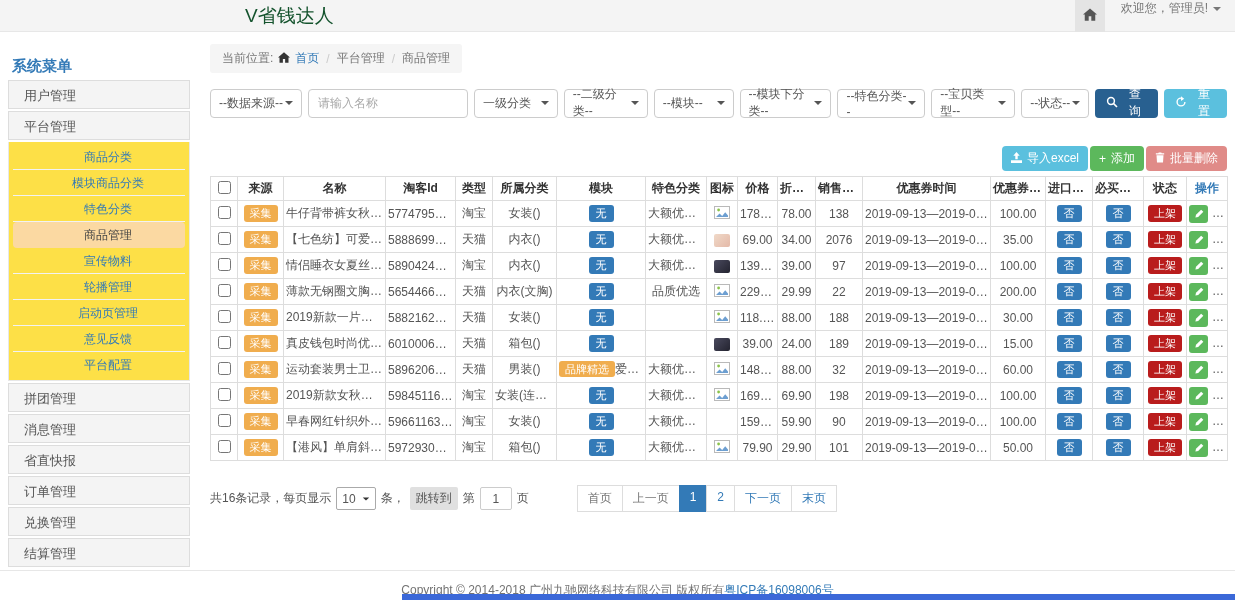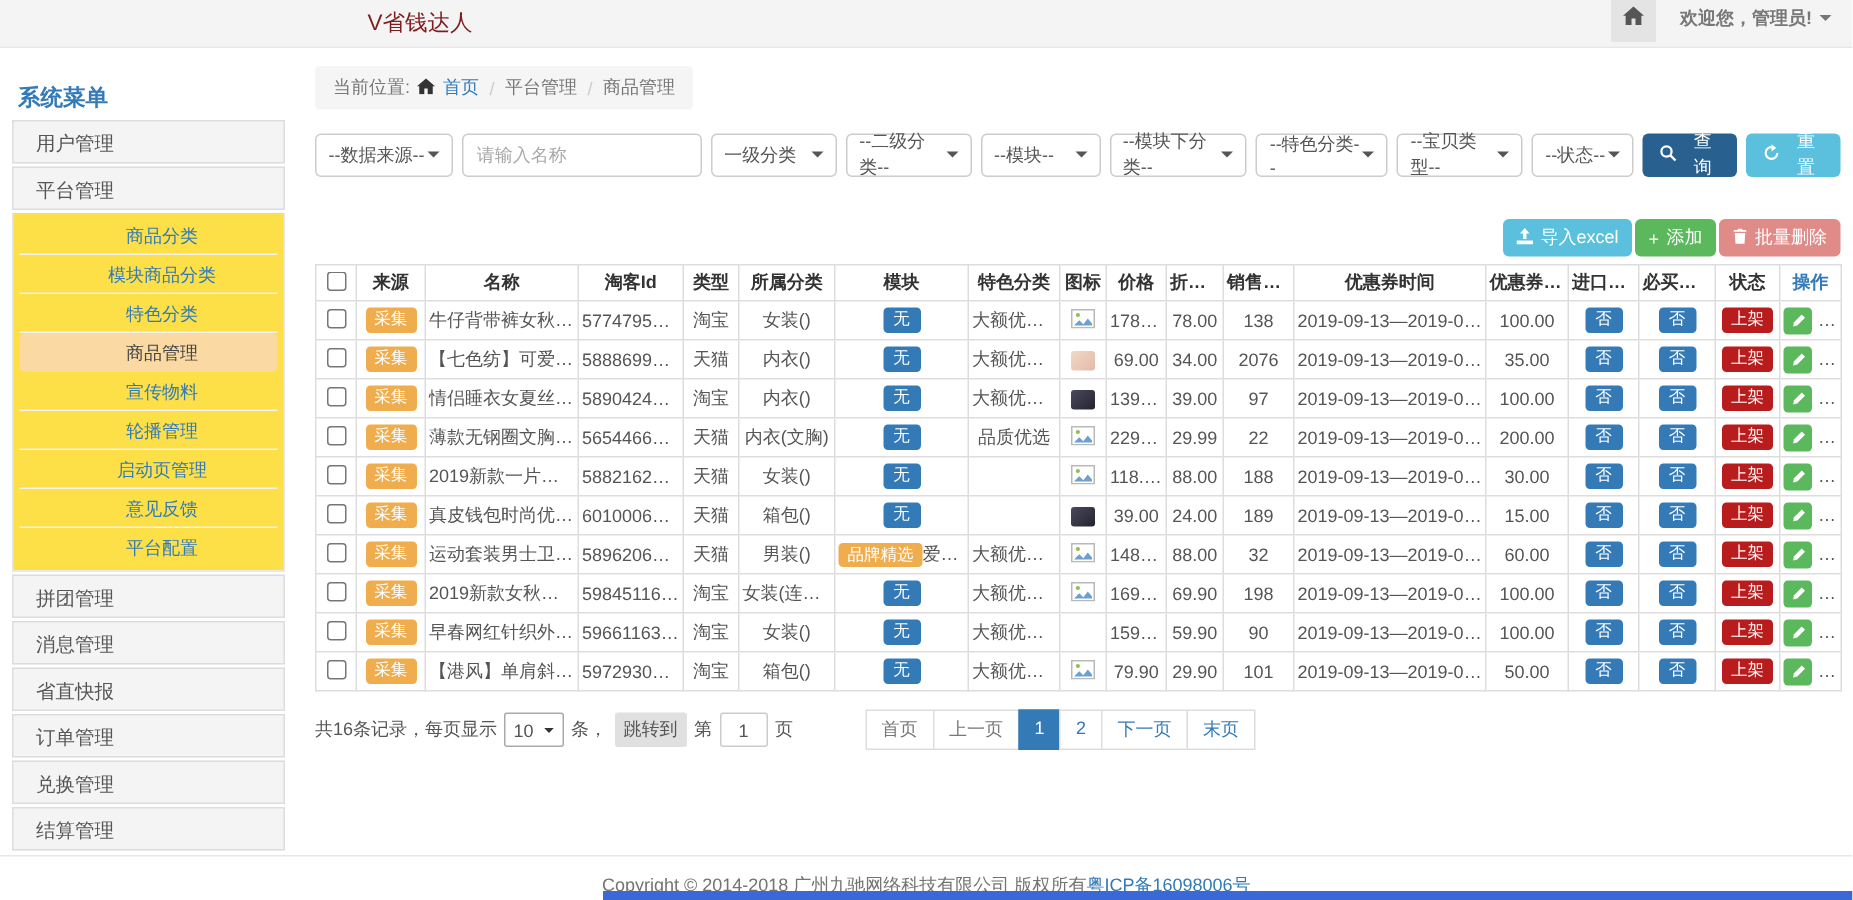--- a/index.html
+++ b/index.html
@@ -2,22 +2,22 @@
 <html><head>
 <meta charset="utf-8">
 <style>
   * { box-sizing: border-box; margin: 0; padding: 0; }
   html,body { width:1235px; height:600px; overflow:hidden; background:#fff;
     font-family:"Liberation Sans","DejaVu Sans",sans-serif; font-size:12px; color:#555; }
   .page { position:relative; width:1235px; height:600px; }
 
   
   .hdr { position:absolute; top:0; left:0; right:0; height:32px; background:#f4f4f4; border-bottom:1px solid #e7e7e7; }
-  .hdr-title { position:absolute; left:245px; top:0; line-height:32px; font-size:15px; color:#7f1d1d; }
-  .hdr-right { position:absolute; right:0; top:0; height:24px; display:flex; align-items:center;font-weight:bold; }
+  .hdr-title { position:absolute; left:245px; top:0; line-height:32px; font-size:19px; color:#14532d; }
+  .hdr-right { position:absolute; right:0; top:0; height:24px; display:flex; align-items:flex-start; }
   .home-btn { width:30px; height:32px; background:#e4e4e4; display:flex; align-items:center; justify-content:center; cursor:pointer; }
   .welcome { padding:0 14px 0 16px; color:#777; cursor:pointer; display:flex; align-items:center; gap:5px; }
   .caret { width:0; height:0; border-left:4px solid transparent; border-right:4px solid transparent; border-top:4px solid #777; display:inline-block; }
 
   
   .sidebar { position:absolute; left:8px; top:54px; width:182px; height:516px; overflow:hidden; }
   .sb-title { font-size:15px; font-weight:bold; color:#337ab7; height:26px; line-height:24px; padding-left:4px; }
   .sb-group { height:29px; line-height:29px; background:#f4f4f4; border:1px solid #ddd; margin-bottom:2px; padding-left:15px; color:#555; font-size:13px; cursor:pointer; }
   .sb-sub { background:#fde047; border:1px solid #e7e7e7; border-top:none; margin-bottom:2px; padding:2px 4px;text-align:center; }
   .sb-subitem { height:26px; line-height:26px; padding-left:18px; color:#337ab7; border-bottom:1px solid #f2f2f2; cursor:pointer; }
@@ -55,21 +55,21 @@
   .bdg-blue { background:#337ab7; padding:2px 7px; }
   .bdg-green { background:#b91c1c; padding:2px 6px; }
   .opbtn { display:inline-flex; width:19px; height:18px; border-radius:3px; align-items:center; justify-content:center; cursor:pointer; vertical-align:middle; }
   .op-edit { background:#5cb85c; margin-right:4px; }
   .op-del { background:#d9534f; }
   .thumb { display:inline-block; width:16px; height:13px; border-radius:2px; vertical-align:middle; }
   .thumb.light { background:linear-gradient(135deg,#f0d9c8,#e4b9a8); }
   .thumb.dark { background:linear-gradient(135deg,#4a4a5e,#23232f); }
   .mod-txt { color:#555; }
 
-  .pgrow { display:flex; justify-content:space-between; align-items:center; margin-top:12px; width:1017px; padding-right:390px; }
+  .pgrow { display:flex; justify-content:space-between; align-items:center; margin-top:24px; width:1017px; padding-right:390px; }
   .pg-left { display:flex; align-items:center; gap:5px; color:#555; }
   .pg-select { height:23px; border:1px solid #aaa; border-radius:2px; background:#fff; display:inline-flex; align-items:center; gap:6px; padding:0 5px; cursor:pointer; }
   .pg-select .caret { border-top-color:#333; transform:scale(.8); }
   .pg-chip { background:#e0e0e0; padding:3px 6px; border-radius:2px; color:#555; cursor:pointer; }
   .pg-input { width:32px; height:23px; border:1px solid #ccc; border-radius:2px; text-align:center; font-size:12px; font-family:inherit; color:#555; }
   .pg-right { display:flex; }
   .pg-btn { border:1px solid #ddd; padding:4px 10px; margin-left:-1px; color:#337ab7; cursor:pointer; background:#fff; }
   .pg-btn.muted { color:#777; }
   .pg-btn.active { background:#337ab7; border-color:#337ab7; color:#fff; }
 

